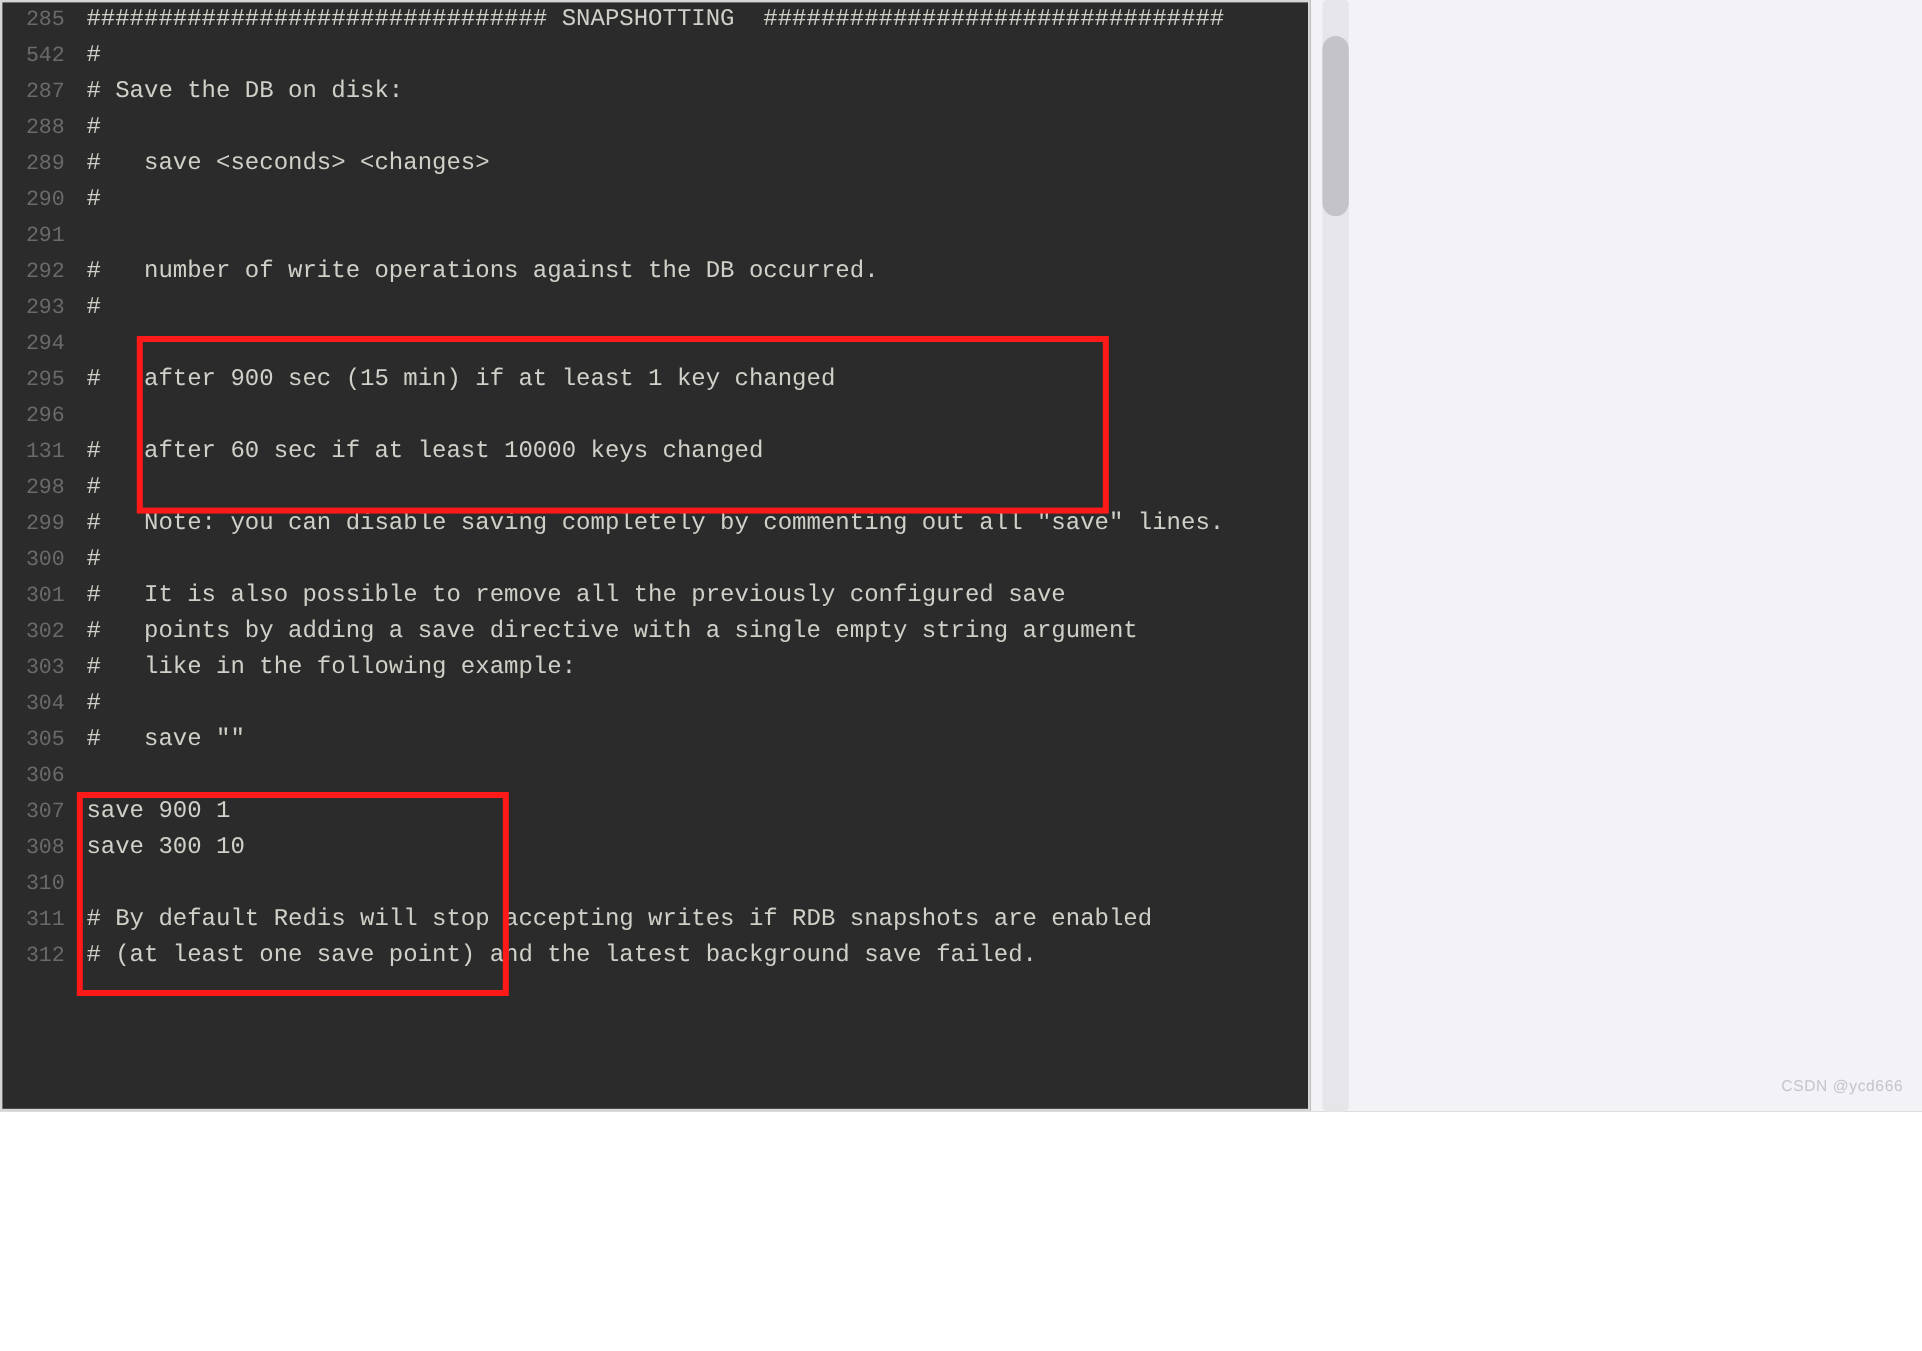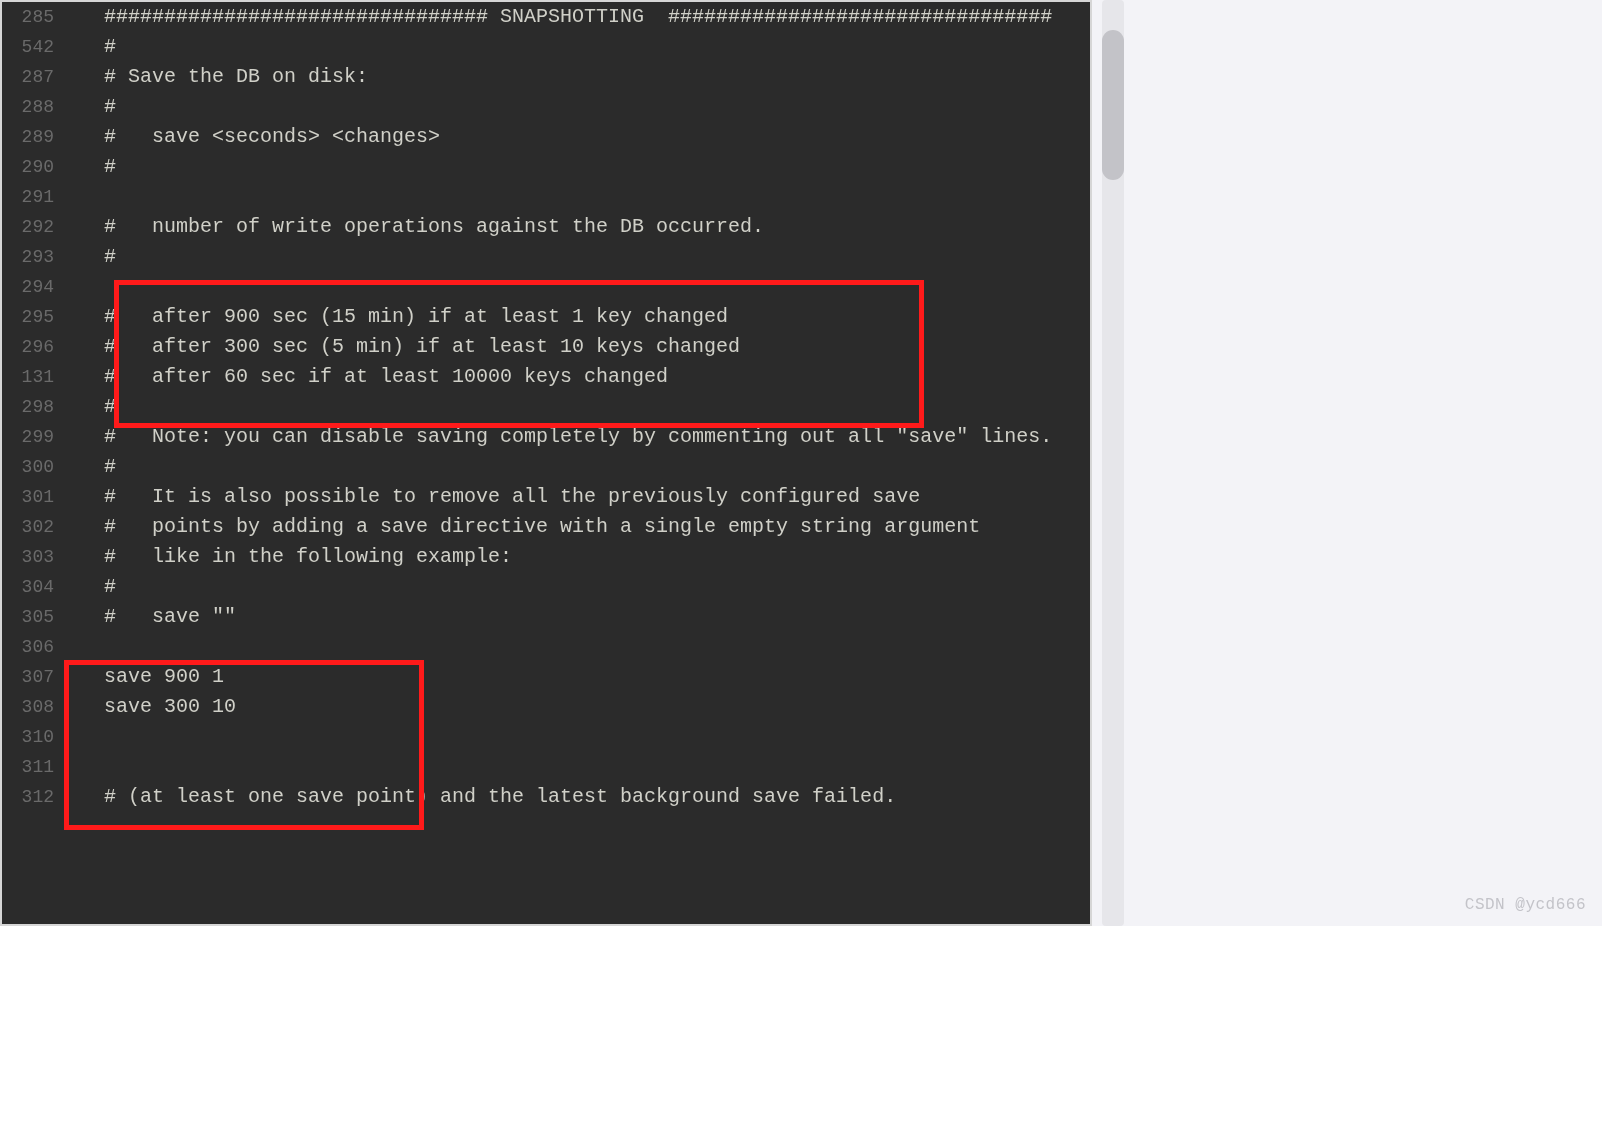--- a/index.html
+++ b/index.html
@@ -31,21 +31,20 @@
     position: relative;
     width: 100%;
     height: 100%;
     padding-top: 0px;
   }
   .code-line {
     display: flex;
     align-items: flex-start;
     height: 30px;
     white-space: pre;
-    gap: 32px;
   }
   .gutter {
     width: 70px;
     min-width: 70px;
     text-align: right;
     padding-right: 18px;
     color: #6a6a6a;
     user-select: none;
     font-size: 18px;
   }
@@ -101,57 +100,57 @@
     left: 0;
     top: 926px;
     width: 1602px;
     height: 200px;
     background: #ffffff;
   }
   .watermark {
     position: absolute;
     right: 16px;
     bottom: 206px;
-    font-family: Liberation Mono, monospace;
-    font-size: 16px;
+    font-family: Liberation Sans, sans-serif;
+    font-size: 13px;
     color: rgba(190,190,195,0.9);
     letter-spacing: 0.5px;
   }
 </style>
 </head>
 <body>
 
 <div class="editor-viewport">
   <div class="code-area" id="code-area">
       <div class="code-line"><span class="gutter">285</span><span class="line-content">################################ SNAPSHOTTING  ################################</span></div>
       <div class="code-line"><span class="gutter">542</span><span class="line-content">#</span></div>
       <div class="code-line"><span class="gutter">287</span><span class="line-content"># Save the DB on disk:</span></div>
       <div class="code-line"><span class="gutter">288</span><span class="line-content">#</span></div>
       <div class="code-line"><span class="gutter">289</span><span class="line-content">#   save &lt;seconds&gt; &lt;changes&gt;</span></div>
       <div class="code-line"><span class="gutter">290</span><span class="line-content">#</span></div>
       <div class="code-line"><span class="gutter">291</span></div>
       <div class="code-line"><span class="gutter">292</span><span class="line-content">#   number of write operations against the DB occurred.</span></div>
       <div class="code-line"><span class="gutter">293</span><span class="line-content">#</span></div>
       <div class="code-line"><span class="gutter">294</span></div>
       <div class="code-line"><span class="gutter">295</span><span class="line-content">#   after 900 sec (15 min) if at least 1 key changed</span></div>
-      <div class="code-line"><span class="gutter">296</span><span class="line-content">#   after 300 sec (5 min) if at least 10 keys changed</span></div>
+      <div class="code-line"><span class="gutter">296</span></div>
       <div class="code-line"><span class="gutter">131</span><span class="line-content">#   after 60 sec if at least 10000 keys changed</span></div>
       <div class="code-line"><span class="gutter">298</span><span class="line-content">#</span></div>
       <div class="code-line"><span class="gutter">299</span><span class="line-content">#   Note: you can disable saving completely by commenting out all "save" lines.</span></div>
       <div class="code-line"><span class="gutter">300</span><span class="line-content">#</span></div>
       <div class="code-line"><span class="gutter">301</span><span class="line-content">#   It is also possible to remove all the previously configured save</span></div>
       <div class="code-line"><span class="gutter">302</span><span class="line-content">#   points by adding a save directive with a single empty string argument</span></div>
       <div class="code-line"><span class="gutter">303</span><span class="line-content">#   like in the following example:</span></div>
       <div class="code-line"><span class="gutter">304</span><span class="line-content">#</span></div>
       <div class="code-line"><span class="gutter">305</span><span class="line-content">#   save ""</span></div>
       <div class="code-line"><span class="gutter">306</span><span class="line-content"></span></div>
       <div class="code-line"><span class="gutter">307</span><span class="line-content">save 900 1</span></div>
       <div class="code-line"><span class="gutter">308</span><span class="line-content">save 300 10</span></div>
       <div class="code-line"><span class="gutter">310</span><span class="line-content"></span></div>
-      <div class="code-line"><span class="gutter">311</span></div>
+      <div class="code-line"><span class="gutter">311</span><span class="line-content"># By default Redis will stop accepting writes if RDB snapshots are enabled</span></div>
       <div class="code-line"><span class="gutter">312</span><span class="line-content"># (at least one save point) and the latest background save failed.</span></div>
     </div>
   <div class="highlight-box hl1"></div>
   <div class="highlight-box hl2"></div>
 </div>
 
 <div class="scroll-right">
   <div class="scroll-track"></div>
   <div class="scroll-thumb"></div>
 </div>

